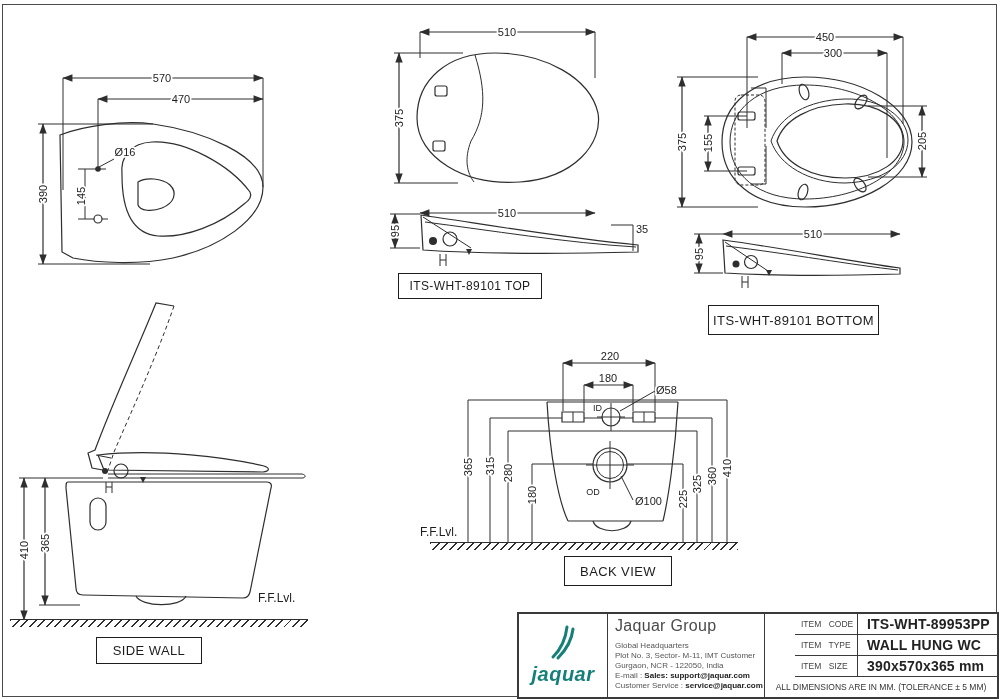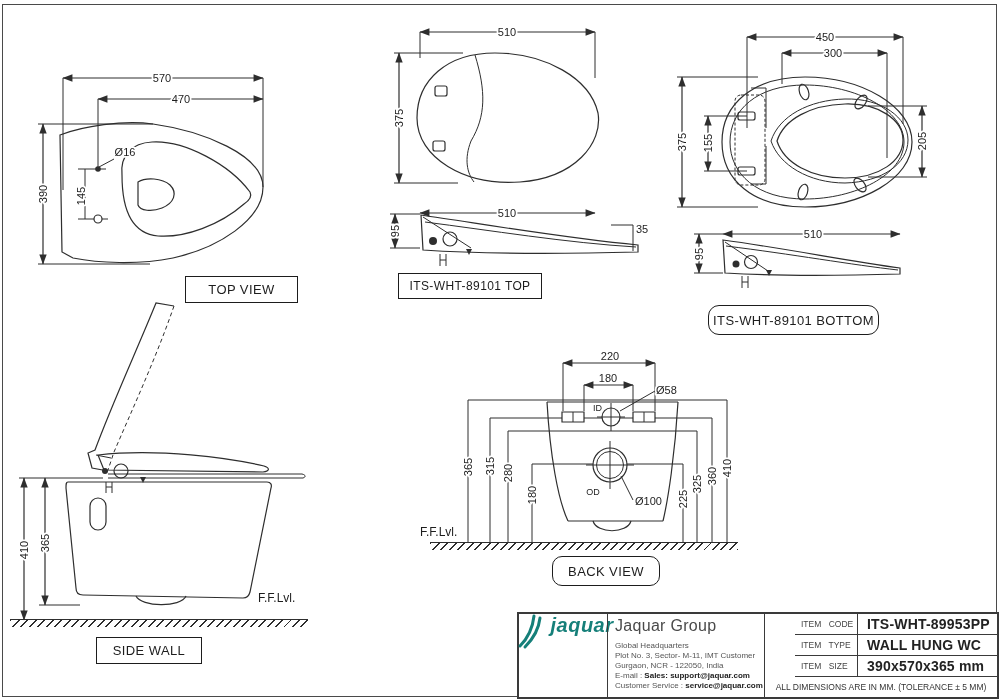--- a/index.html
+++ b/index.html
@@ -21,21 +21,21 @@
   .dim.st{text-anchor:start;}
   .dim.en{text-anchor:end;}
   .vlabel{border:1.6px solid #1d1d1d;background:#fff;display:flex;align-items:center;
           justify-content:center;font-size:13px;letter-spacing:.4px;color:#1d1d1d;}
   .ffl{font-size:12px;color:#1d1d1d;}
   .hatch{border-top:1.6px solid #2e2e2e;height:7px;
          background:repeating-linear-gradient(135deg,#2e2e2e 0 1.4px,transparent 1.4px 6px);}
   
   #title-block{left:517px;top:612px;width:478px;height:83px;border:2px solid #3a3a3a;
                display:flex;background:#fff;}
-  .tb-logo{width:88px;display:flex;flex-direction:row;align-items:flex-start;justify-content:center;gap:2px;}
+  .tb-logo{width:88px;display:flex;flex-direction:column;align-items:center;justify-content:center;gap:2px;}
   .logo-word{font-size:20px;font-weight:700;font-style:italic;letter-spacing:.5px;}
   .tb-addr{width:157px;border-left:1.6px solid #3a3a3a;padding:3px 6px 2px 7px;box-sizing:border-box;}
   .tb-company{font-size:16px;color:#4a4a4a;letter-spacing:.3px;margin-bottom:6px;}
   .tb-line{font-size:8px;color:#555;line-height:10px;white-space:nowrap;}
   .tb-line b{color:#222;}
   .tb-items{flex:1;border-left:1.6px solid #3a3a3a;display:flex;flex-direction:column;}
   .tb-row{flex:1;display:flex;align-items:center;border-bottom:1.4px solid #3a3a3a;margin-left:30px;}
   .tb-row-label{width:56px;align-self:stretch;display:flex;align-items:center;
                 border-right:1.4px solid #3a3a3a;padding-left:6px;font-size:8.5px;
                 color:#444;word-spacing:5px;white-space:nowrap;}
@@ -74,23 +74,20 @@
       <line class="lnthin" x1="57" y1="114" x2="57" y2="164"></line>
       <line class="lnthin" x1="50" y1="114" x2="78" y2="114"></line>
       <line class="lnthin" x1="50" y1="164" x2="80" y2="164"></line>
       <text class="dim" transform="rotate(-90 53 141)" x="53" y="145">145</text>
       <line class="lnthin" x1="86" y1="104" x2="71" y2="112"></line>
       <text class="dim" x="97" y="101">Ø16</text>
       <circle class="filld" cx="70" cy="114" r="2.8"></circle>
       <circle class="fillw" cx="70" cy="164" r="4"></circle>
     </g>
   </svg>
-  <div class="abs vlabel" style="left:185px;top:276px;width:111px;height:25px;">
-      <span>TOP VIEW</span>
-    </div>
 
   <svg class="abs" style="left:383px;top:16px;" width="270" height="266" viewBox="0 0 270 266">
     <g>
       <path class="ln" d="M 34,102 C 34,64 64,37 112,37 C 162,37 207,62 215,97 C 220,127 192,162 137,166 C 82,170 34,142 34,102 Z"></path>
       <path class="lnthin" d="M 92,39 C 103,75 103,100 88,125 C 81,143 84,157 91,166"></path>
       <rect class="ln" x="52" y="70" width="12" height="10" rx="2"></rect>
       <rect class="ln" x="50" y="125" width="12" height="10" rx="2"></rect>
     </g>
     <g>
       <line class="lnthin" x1="37" y1="16" x2="37" y2="42"></line>
@@ -173,21 +170,21 @@
       <path class="lnthin" d="M 79,258 L 79,270 M 85,258 L 85,270 M 79,264 L 85,264"></path>
       <path class="filld" d="M 103,252 L 109,252 L 106,258 Z"></path>
       <line class="ln" x1="60" y1="216" x2="237" y2="216" marker-start="url(#aE)" marker-end="url(#aE)"></line>
       <text class="dim" x="150" y="220">510</text>
       <line class="lnthin" x1="31" y1="216" x2="60" y2="216"></line>
       <line class="lnthin" x1="31" y1="255" x2="60" y2="255"></line>
       <line class="ln" x1="36" y1="216" x2="36" y2="255" marker-start="url(#aE)" marker-end="url(#aE)"></line>
       <text class="dim" transform="rotate(-90 36 236)" x="36" y="240">95</text>
     </g>
   </svg>
-  <div class="abs vlabel" style="left:708px;top:305px;width:169px;height:28px;border-radius:11px;">
+  <div class="abs vlabel" style="left:708px;top:305px;width:169px;height:28px;">
       <span>ITS-WHT-89101 BOTTOM</span>
     </div>
 
   <svg class="abs" style="left:8px;top:300px;" width="320" height="335" viewBox="0 0 320 335">
     <g>
       <path class="ln" d="M 166,6 L 148,3 C 128,52 104,104 87,150 L 80,153 L 84,168 L 100,171"></path>
       <path class="lnthin dash" d="M 166,6 C 148,58 124,110 106,152 L 100,170"></path>
       <path class="lnthin" d="M 88,155 L 103,158"></path>
     </g>
     <g>
@@ -263,21 +260,21 @@
       <circle class="fillw" cx="210" cy="120" r="17"></circle>
       <circle class="lnthin" cx="210" cy="120" r="13.5" fill="none"></circle>
       <path class="lnthin" d="M 186,120 L 234,120 M 210,96 L 210,144"></path>
       <text class="dim sm" x="193" y="150">OD</text>
       <line class="lnthin" x1="233" y1="155" x2="221" y2="131"></line>
       <text class="dim st" x="235" y="160">Ø100</text>
     </g>
   </svg>
   <div class="abs ffl" style="left:420px;top:525px;">F.F.Lvl.</div>
   <div class="abs hatch" style="left:430px;top:542px;width:308px;"></div>
-  <div class="abs vlabel" style="left:552px;top:556px;width:106px;height:28px;border-radius:10px;">
+  <div class="abs vlabel" style="left:564px;top:556px;width:106px;height:28px;">
       <span>BACK VIEW</span>
     </div>
 
   <div class="abs" id="title-block">
     <div class="tb-logo">
       <svg width="36" height="36" viewBox="0 0 36 36">
         <path d="M 22,2 C 21,11 17,23 8,32" stroke="#157f79" stroke-width="3" fill="none" stroke-linecap="round"></path>
         <path d="M 28,4 C 27,13 22,24 13,33" stroke="#157f79" stroke-width="3" fill="none" stroke-linecap="round"></path>
       </svg>
       <div class="logo-word" style="color:#157f79;">jaquar</div>

